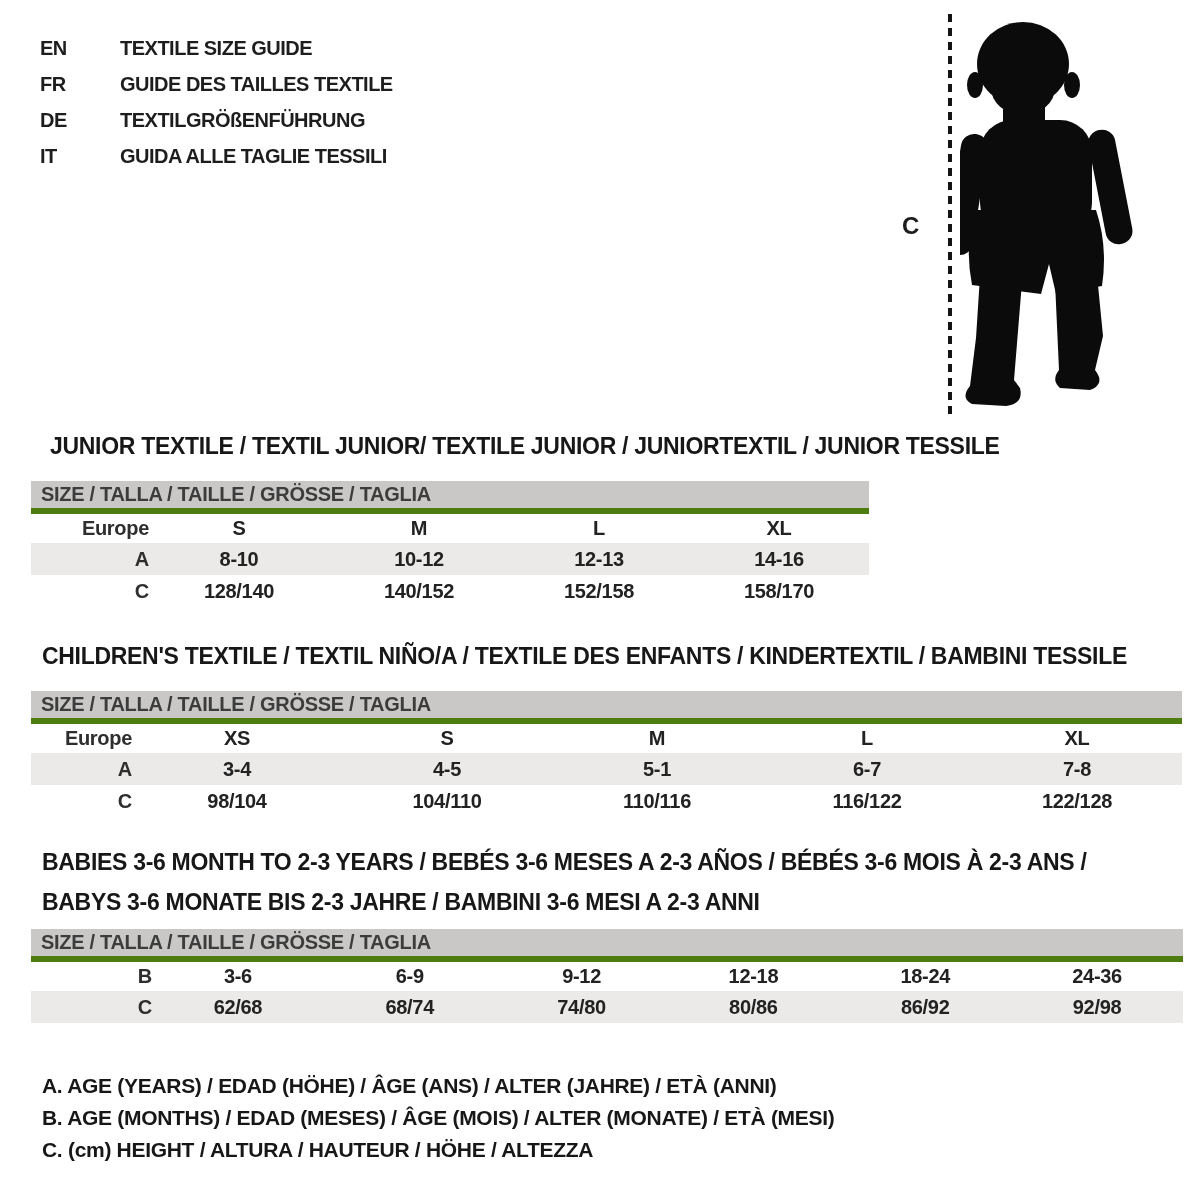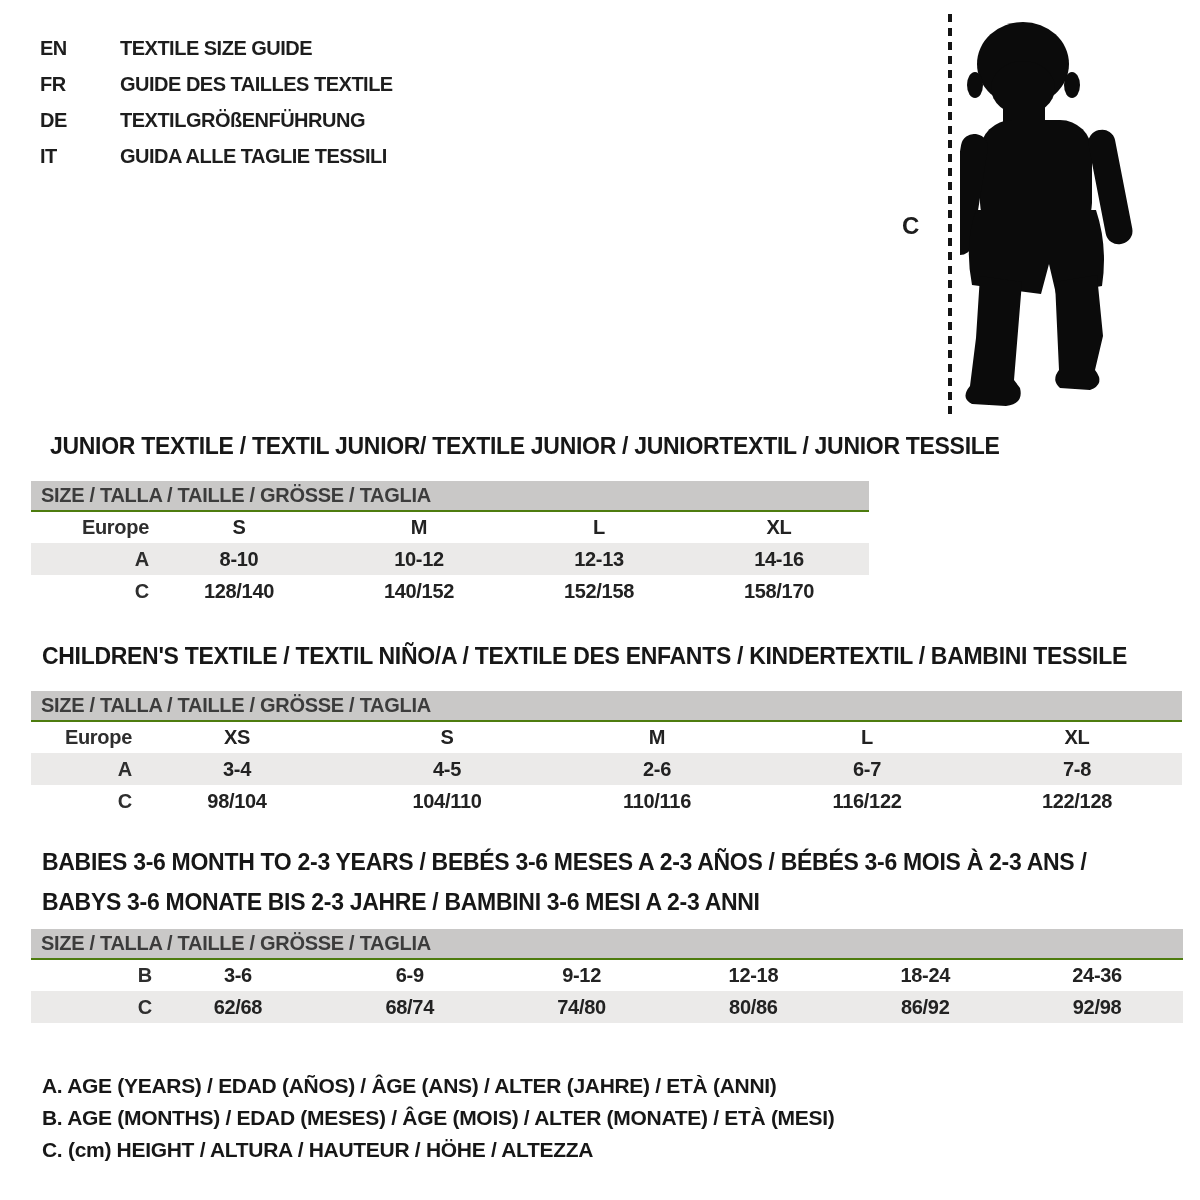--- a/index.html
+++ b/index.html
@@ -32,21 +32,21 @@
     position:absolute; left:42px; font-size:23px; font-weight:700;
     letter-spacing:-0.3px; white-space:nowrap; color:#171717;
   }
   .two-line { line-height:40px; }
 
   
   table.size-table {
     position:absolute; left:31px; border-collapse:collapse; table-layout:fixed;
   }
   table.size-table th.bar {
-    background:#c9c8c7; border-bottom:2px solid #4d7c0f;
+    background:#c9c8c7; border-bottom:6px solid #4d7c0f;
     height:30px; font-size:20px; font-weight:700; text-align:left;
     padding-left:10px; color:#3c3c3c; letter-spacing:-0.3px; white-space:nowrap;
     overflow:hidden;
   }
   table.size-table td {
     height:32px; font-size:20px; font-weight:700; text-align:center;
     letter-spacing:-0.3px; color:#222; white-space:nowrap;
   }
   table.size-table td.lbl { text-align:right; padding-left:12px; color:#2e2e2e;margin-top:7px; }
   table.size-table tr.alt td { background:#ebeae9; }
@@ -171,21 +171,21 @@
         <td>XS</td>
         <td>S</td>
         <td>M</td>
         <td>L</td>
         <td>XL</td>
       </tr>
       <tr class="alt">
         <td class="lbl">A</td>
         <td>3-4</td>
         <td>4-5</td>
-        <td>2-6</td>
+        <td>5-1</td>
         <td>6-7</td>
         <td>7-8</td>
       </tr>
       <tr>
         <td class="lbl">C</td>
         <td>98/104</td>
         <td>104/110</td>
         <td>110/116</td>
         <td>116/122</td>
         <td>122/128</td>
@@ -228,18 +228,18 @@
         <td>68/74</td>
         <td>74/80</td>
         <td>80/86</td>
         <td>86/92</td>
         <td>92/98</td>
       </tr>
     </tbody>
   </table>
 
   <div class="legend">
-    <div class="legend-line">A. AGE (YEARS) / EDAD (AÑOS) / ÂGE (ANS) / ALTER (JAHRE) / ETÀ (ANNI)</div>
+    <div class="legend-line">A. AGE (YEARS) / EDAD (HÖHE) / ÂGE (ANS) / ALTER (JAHRE) / ETÀ (ANNI)</div>
     <div class="legend-line">B. AGE (MONTHS) / EDAD (MESES) / ÂGE (MOIS) / ALTER (MONATE) / ETÀ (MESI)</div>
     <div class="legend-line">C. (cm) HEIGHT / ALTURA / HAUTEUR / HÖHE / ALTEZZA</div>
   </div>
 
 </div>
 
 </body></html>

